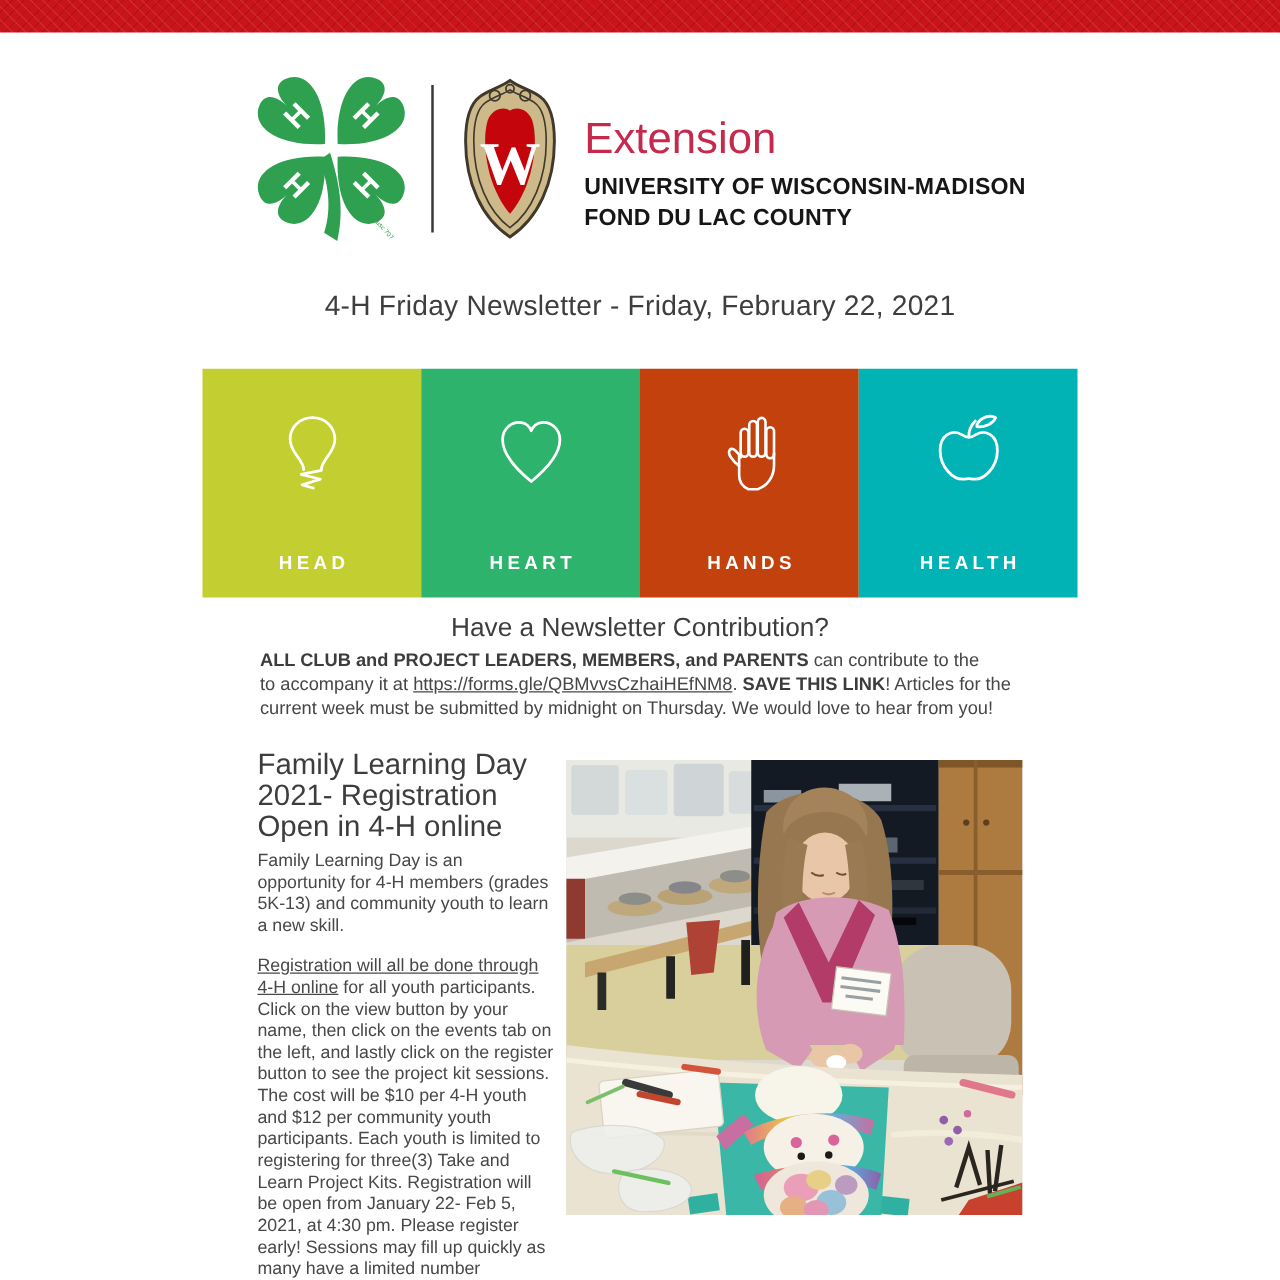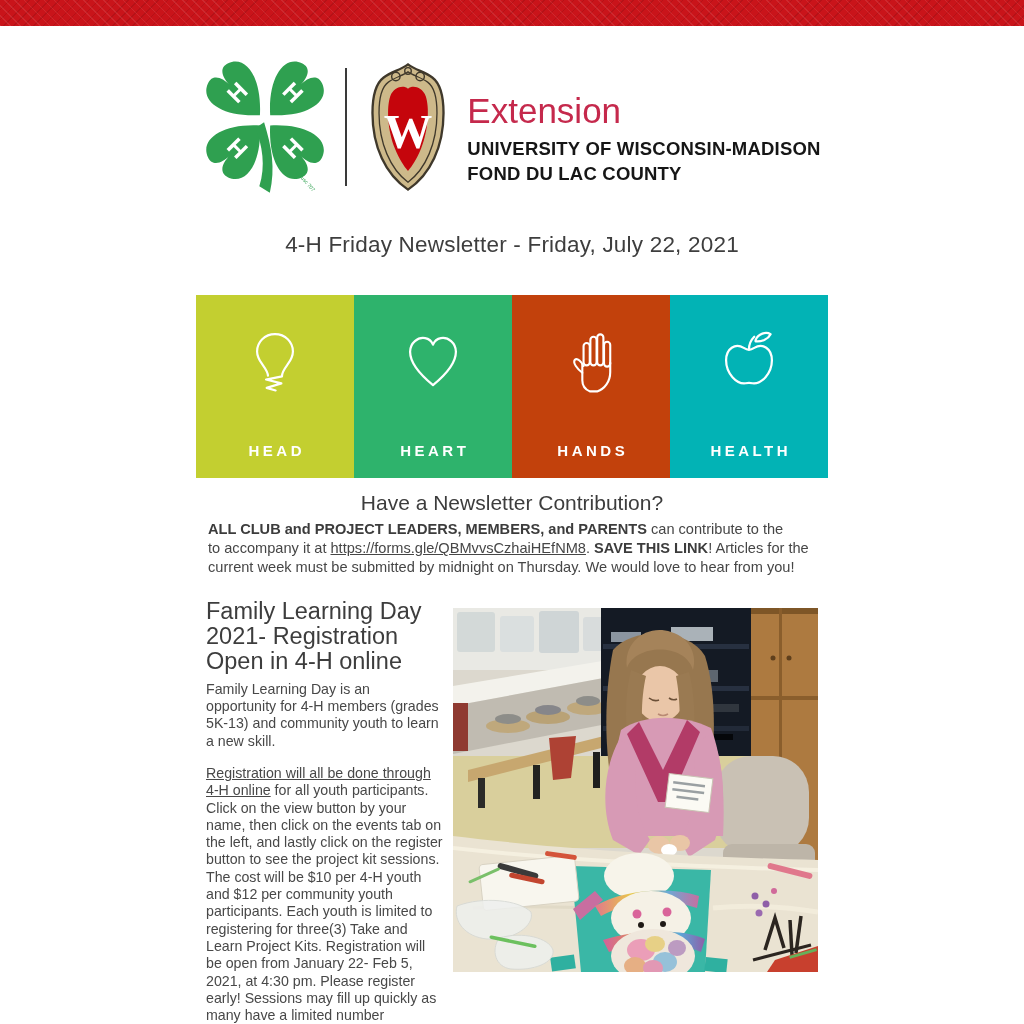--- a/index.html
+++ b/index.html
@@ -17,21 +17,21 @@
   }
   
   .logo-row{display:flex;align-items:center;width:fit-content;margin:32px auto 0;}
   .logo-divider{width:2px;height:118px;background:#3a3a3a;margin:0 18px 0 16px;}
   .brand-block{margin-left:16px;padding-top:26px;}
   .ext-wordmark{font-size:35px;line-height:1;color:#c5294c;margin-bottom:9px;}
   .org-line{font-size:18.5px;font-weight:bold;color:#161616;line-height:1.35;letter-spacing:0.2px;}
   
   .nl-title{text-align:center;margin-top:36px;font-size:22.5px;color:#3e3e3e;letter-spacing:0.2px;}
   
-  .banner{width:632px;height:183px;margin:37px auto 0;display:flex;}
+  .banner{width:700px;height:183px;margin:37px auto 0;display:flex;}
   .cell{flex:1;display:flex;flex-direction:column;align-items:center;justify-content:space-between;padding:30px 0 19px;}
   .cell-label{color:#ffffff;font-weight:bold;font-size:15px;letter-spacing:3.5px;text-indent:3.5px;}
   .pillar-icon{display:block;}
   
   .section-heading{text-align:center;margin-top:13px;font-size:21px;color:#3d3d3d;font-weight:400;}
   .contrib{width:608px;margin:5px auto 0;font-size:14.6px;line-height:1.3;color:#464646;}
   .contrib strong, .leftcol strong{color:#3c3c3c;}
   a.inline-link{color:#464646;text-decoration:underline;cursor:pointer;}
   .u{text-decoration:underline;cursor:pointer;}
   
@@ -82,21 +82,21 @@
     <text x="46" y="93" text-anchor="middle" font-family="'Liberation Serif', serif" font-weight="bold" font-size="52" fill="#ffffff">W</text>
   </svg>
 
   <div class="brand-block">
     <div class="ext-wordmark" style="color: rgb(197, 41, 76);">Extension</div>
     <div class="org-line">UNIVERSITY OF WISCONSIN-MADISON</div>
     <div class="org-line">FOND DU LAC COUNTY</div>
   </div>
 </div>
 
-<div class="nl-title">4-H Friday Newsletter - Friday, July 22, 2021</div>
+<div class="nl-title">4-H Friday Newsletter - Friday, February 22, 2021</div>
 
 <div class="banner">
   <div class="cell" style="background-color: rgb(195, 207, 48);">
     <svg class="pillar-icon" width="64" height="72" viewBox="0 0 100 110" fill="none" stroke="#ffffff" stroke-width="3.4" stroke-linecap="round" stroke-linejoin="round">
       <path d="M39,78 C39,72 35,67 30,60 C25,53 22,47 22,40 C22,25 34,13 50,13 C66,13 78,25 78,40 C78,47 75,53 70,60 C65,67 61,72 61,78"></path>
       <path d="M61,79 L36,84 L60,90 L37,97 L51,101"></path>
     </svg>
     <div class="cell-label">HEAD</div>
   </div>
   <div class="cell" style="background-color: rgb(46, 179, 108);">

